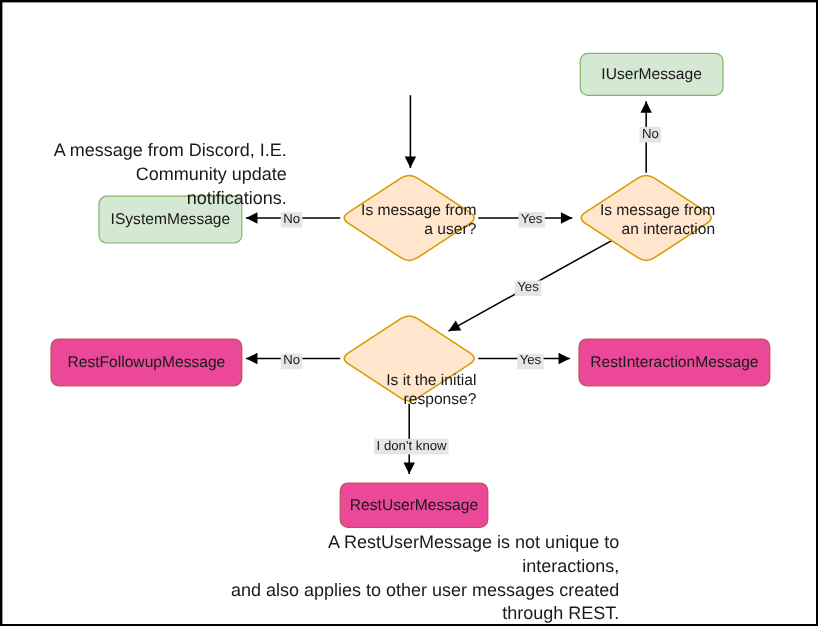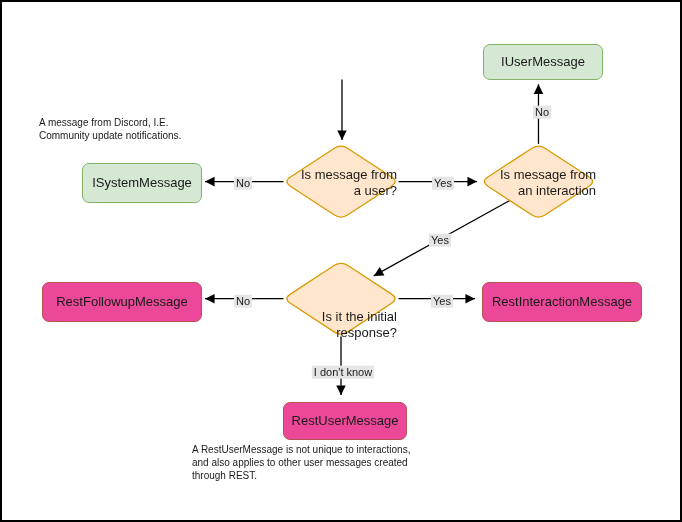--- a/index.html
+++ b/index.html
@@ -42,22 +42,22 @@
     position: absolute;
     transform: translate(-50%, -50%);
     background: #e5e5e5;
     padding: 0 2px;
     font-size: 11px;
     line-height: 1.15;
     white-space: nowrap;
   }
   .annotation {
     position: absolute;
-    text-align: left;
-    font-size: 10px;
+    text-align: right;
+    font-size: 15px;
     line-height: 1.32;
     white-space: pre-line;
   }
   .note-system  { left: 37px;  top: 114px; width: 200px; }
   .note-restuser{ left: 190px; top: 441px; width: 324px; }
 </style>
 </head>
 <body>
 
 <div class="canvas">

